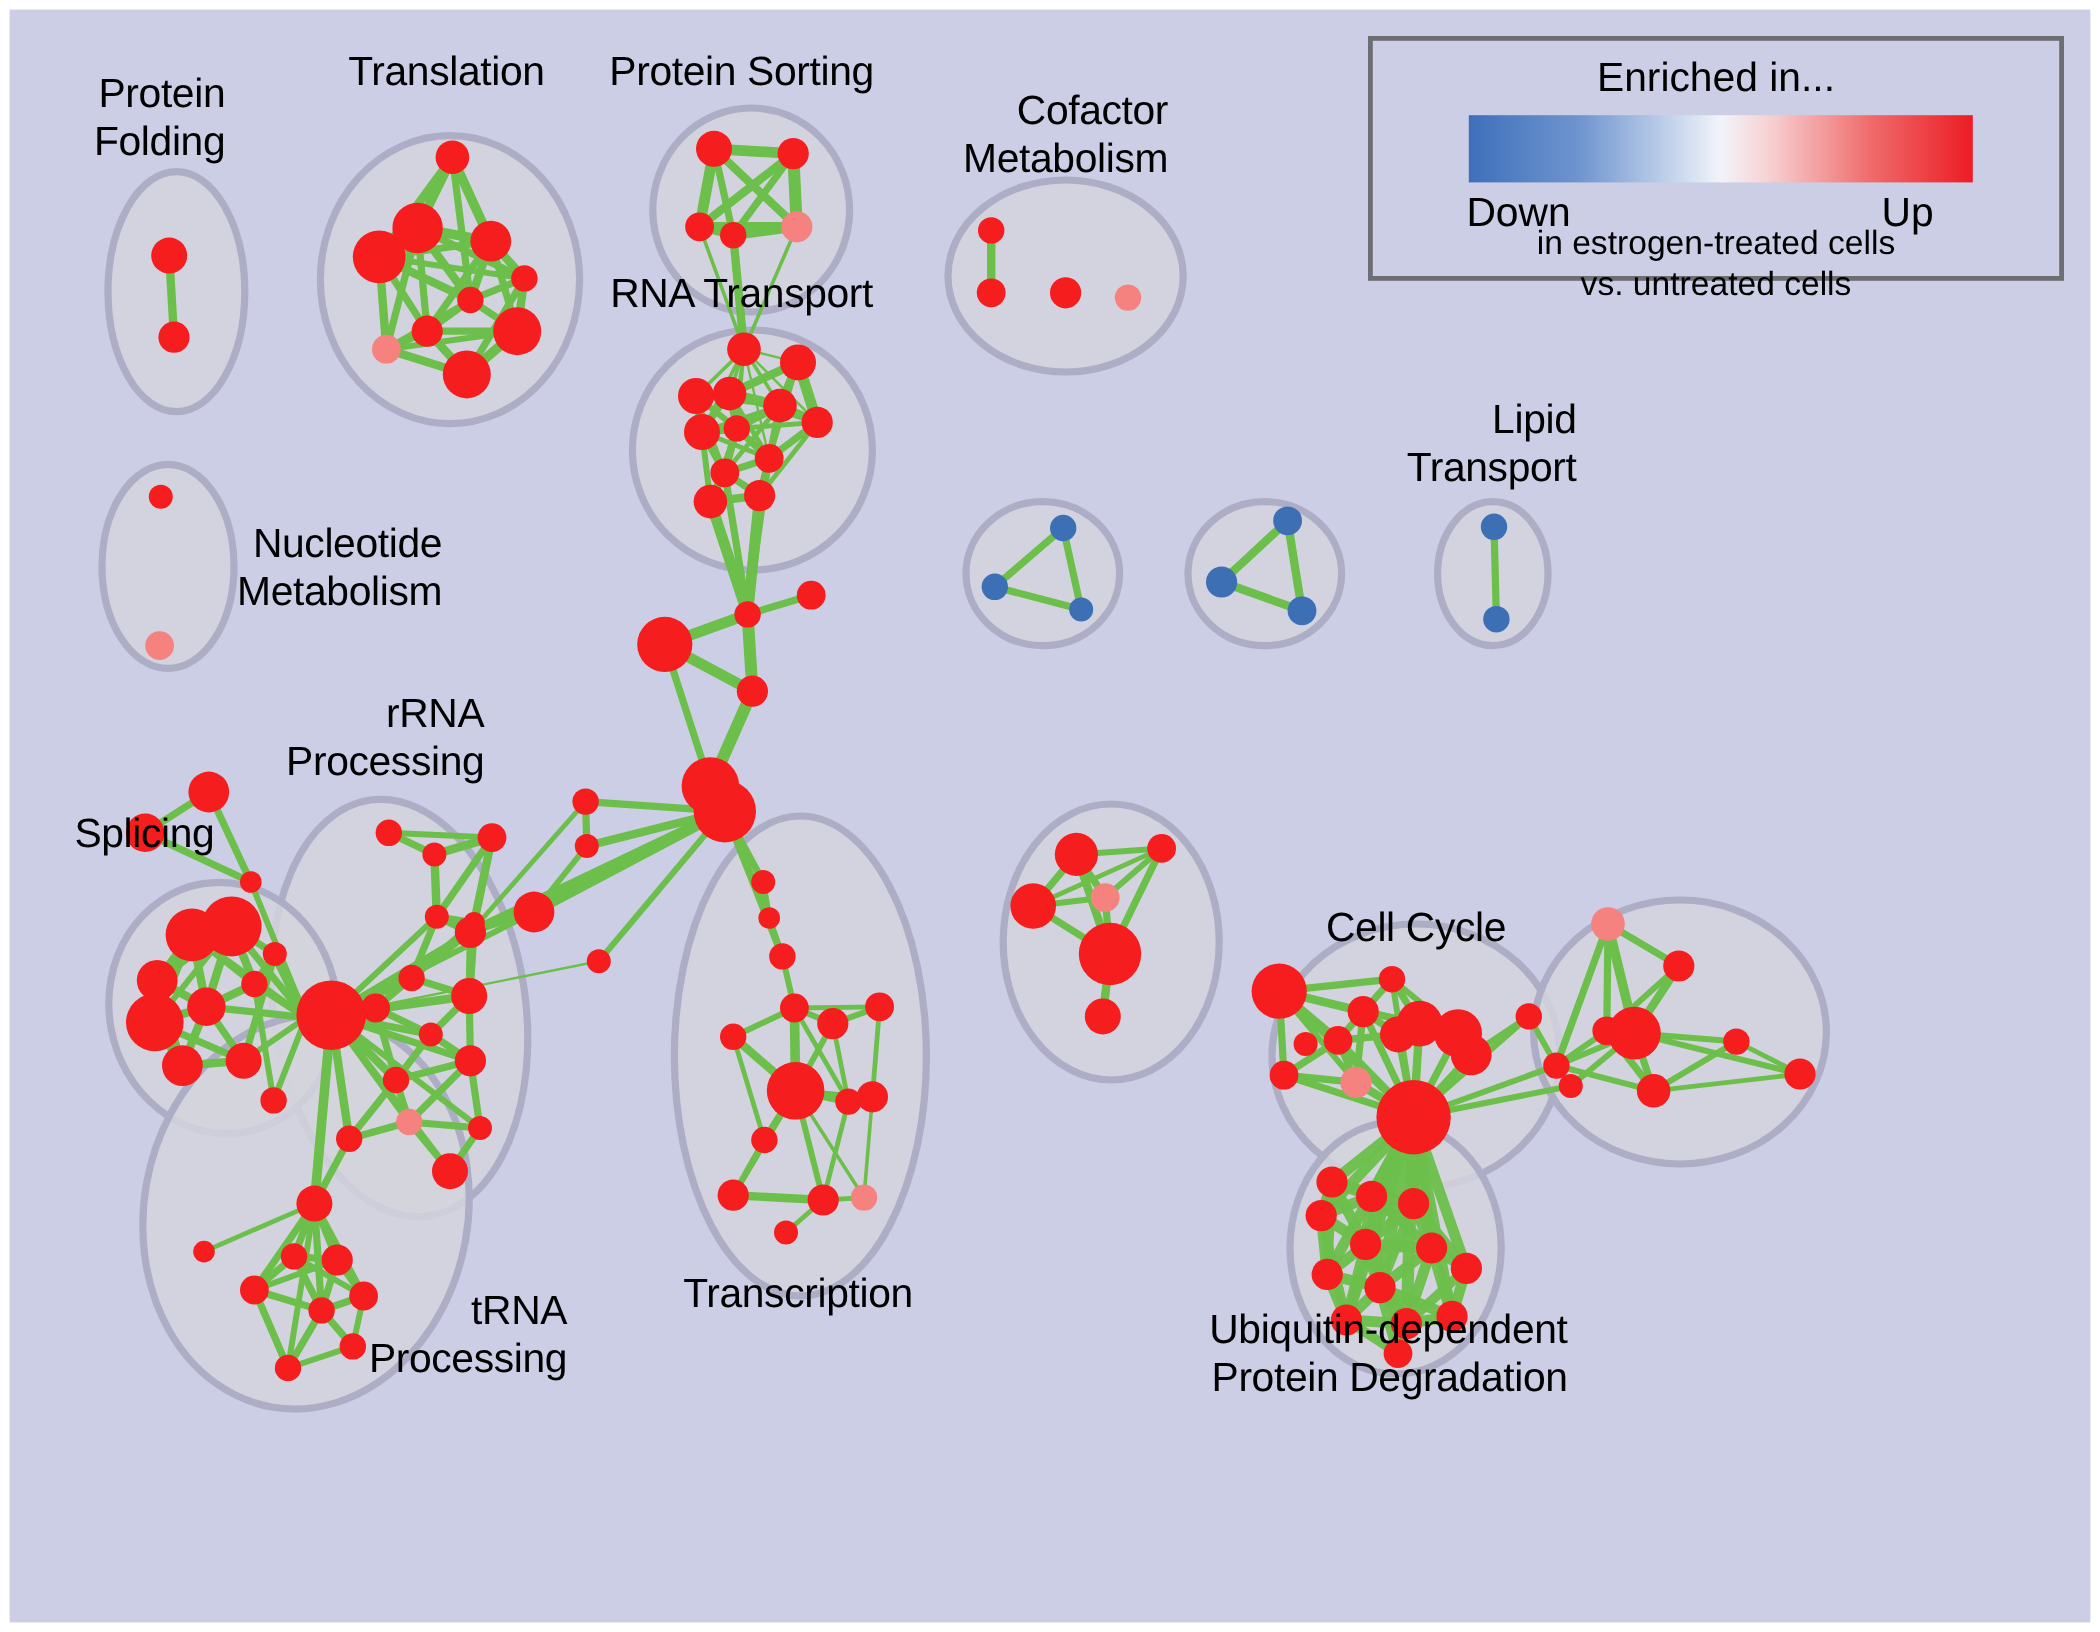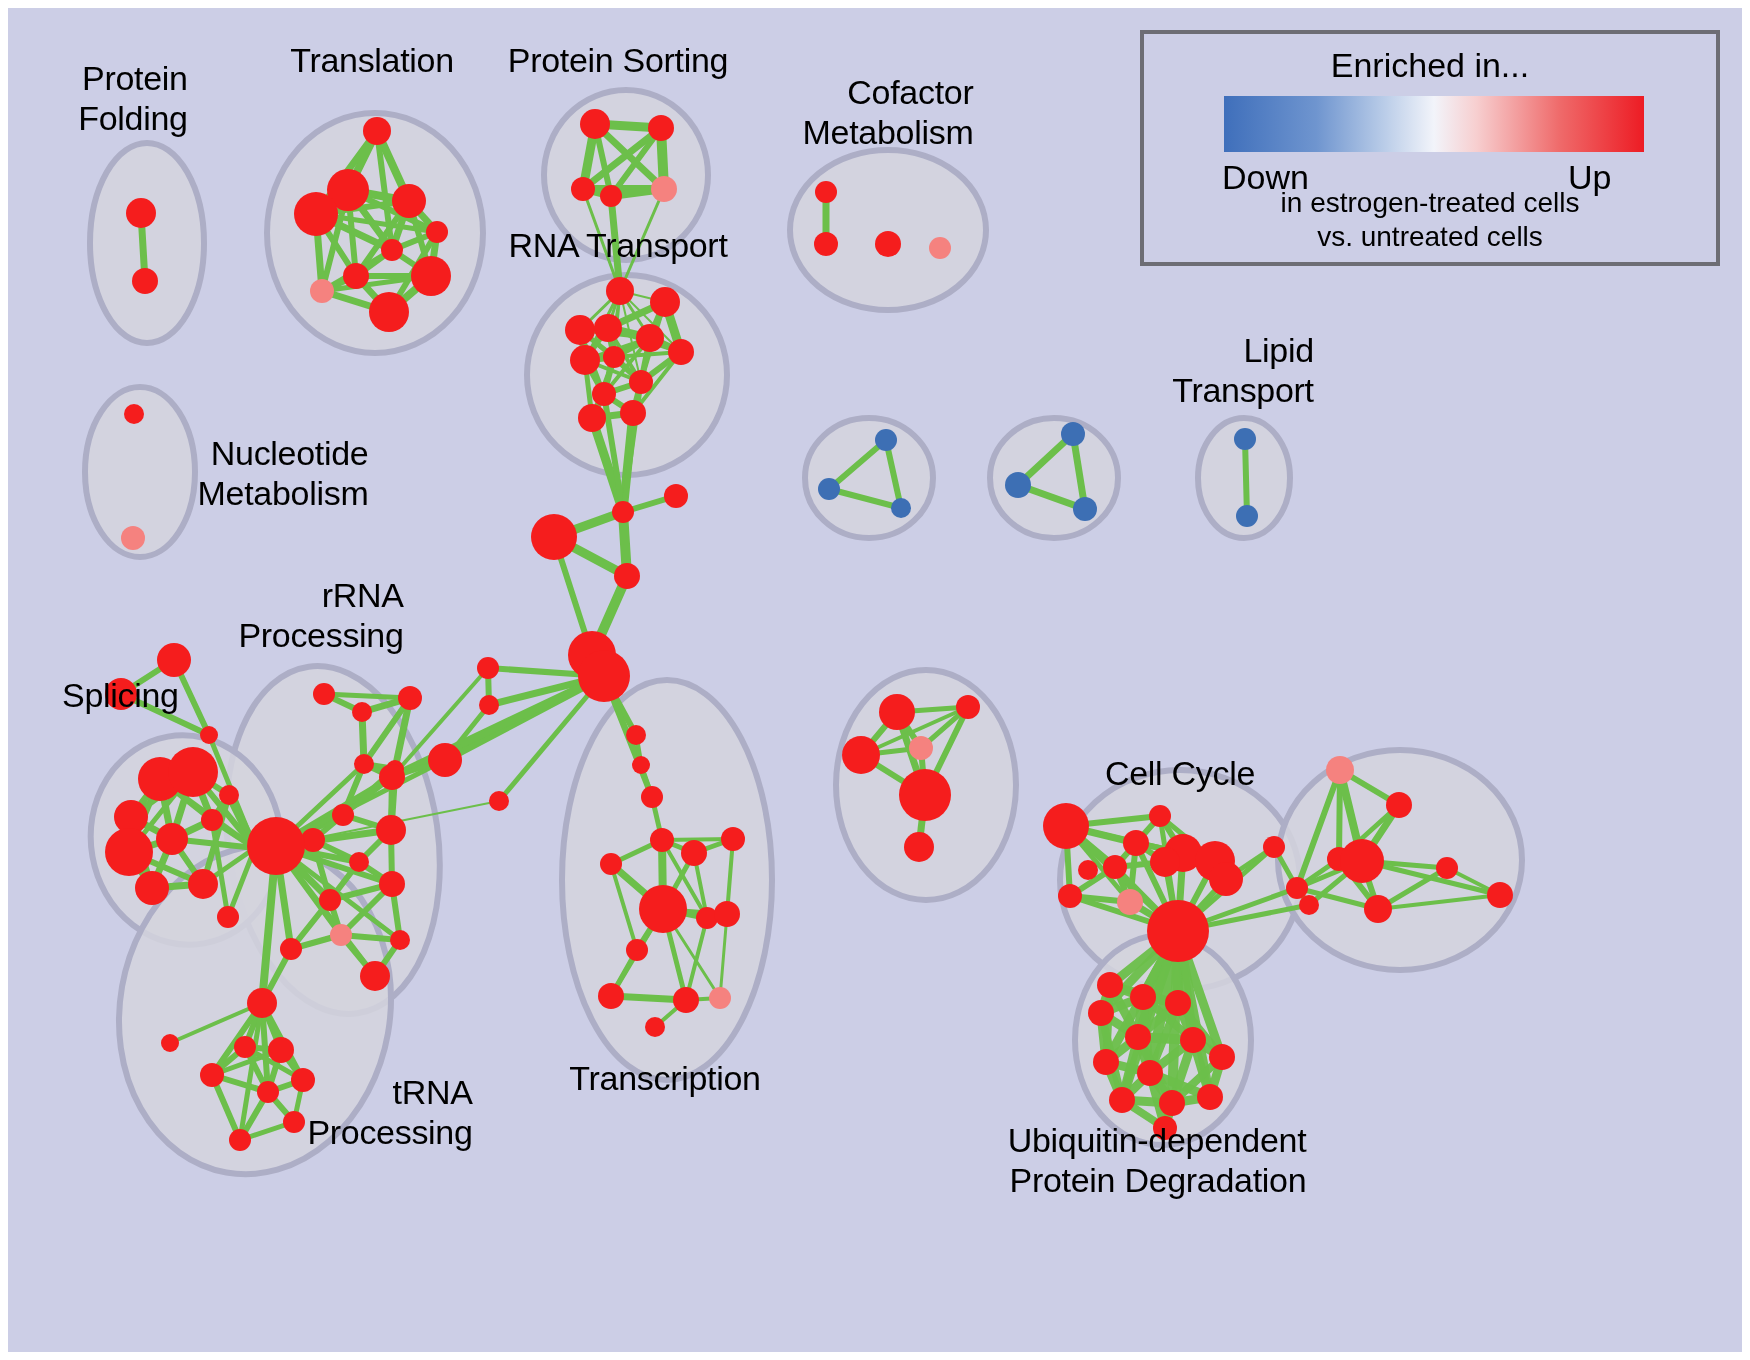--- a/index.html
+++ b/index.html
@@ -7,21 +7,21 @@
   #stage{position:relative;width:1750px;height:1360px;background:#ffffff;overflow:hidden;}
   #canvas{position:absolute;left:8px;top:8px;width:1734px;height:1344px;background:#ccceE6;}
   svg.net{position:absolute;left:0;top:0;width:1750px;height:1360px;}
   .cluster-label{
     position:absolute;color:#000;font-family:"Liberation Sans", sans-serif;
     font-size:34px;line-height:40px;font-weight:400;white-space:pre;
     letter-spacing:-0.3px;
   }
   .cl-center{text-align:right;transform:translateX(-50%);}
   #legend{
-    position:absolute;left:1140px;top:30px;width:580px;height:236px;
+    position:absolute;left:1140px;top:30px;width:580px;height:204px;
     background:#ccceE6;border:4px solid #6d6d74;box-sizing:border-box;
   }
   #legend .ltitle{
     position:absolute;left:0;right:0;top:12px;text-align:center;
     font-size:34px;color:#000;font-family:"Liberation Sans", sans-serif;
   }
   #legend .gradbar{
     position:absolute;left:80px;top:62px;width:420px;height:56px;
     background:linear-gradient(to right,#3f6fbb 0%,#6f95cf 22%,#b9cce8 38%,#f2f4fa 50%,#f7cfd0 60%,#ef6a6a 80%,#ed1c24 100%);
   }
@@ -669,21 +669,21 @@
 Metabolism</div>
   <div class="cluster-label cl-center" style="left: 1243px; top: 330px; white-space: pre;">Lipid
 Transport</div>
   <div class="cluster-label cl-center" style="left: 321px; top: 575px; white-space: pre;">rRNA
 Processing</div>
   <div class="cluster-label" style="left: 62px; top: 675px; white-space: pre;">Splicing</div>
   <div class="cluster-label cl-center" style="left: 1180px; top: 753px; white-space: pre;">Cell Cycle</div>
   <div class="cluster-label cl-center" style="left: 665px; top: 1058px; white-space: pre;">Transcription</div>
   <div class="cluster-label cl-center" style="left: 390px; top: 1072px; white-space: pre;">tRNA
 Processing</div>
-  <div class="cluster-label cl-center" style="left: 1157px; top: 1088px; white-space: pre; margin-top: 32px;">Ubiquitin-dependent
+  <div class="cluster-label cl-center" style="left: 1157px; top: 1088px; white-space: pre;">Ubiquitin-dependent
 Protein Degradation</div>
 
   <div id="legend">
     <div class="ltitle">Enriched in...</div>
     <div class="gradbar"></div>
     <div class="lbl-down">Down</div>
     <div class="lbl-up">Up</div>
     <div class="lsub">
       <div>in estrogen-treated cells</div>
       <div>vs. untreated cells</div>

